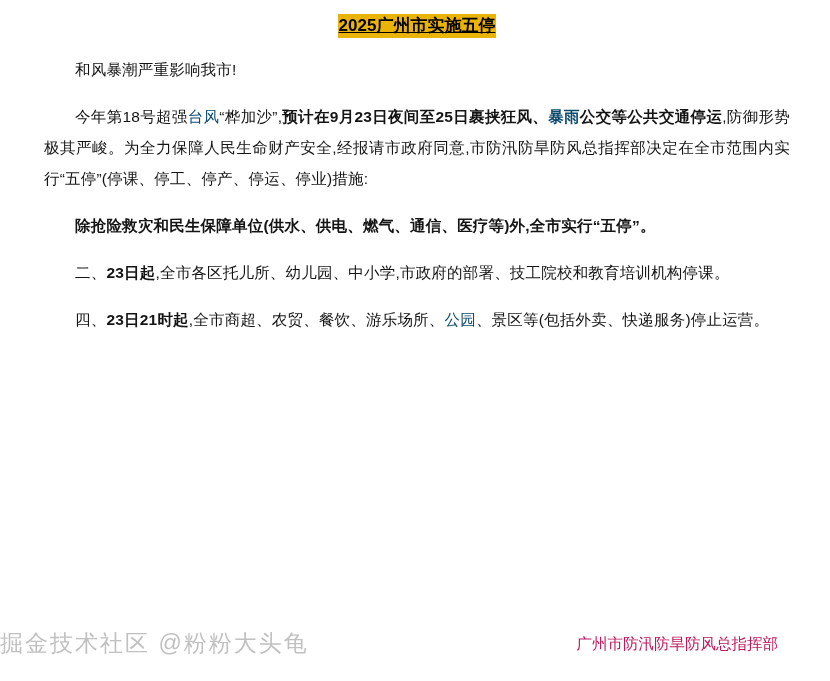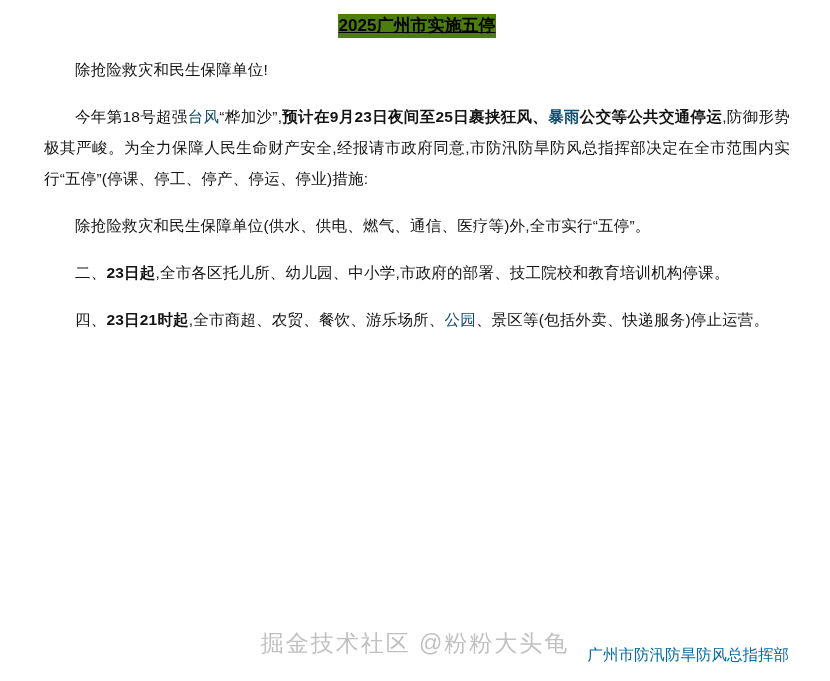--- a/index.html
+++ b/index.html
@@ -21,21 +21,21 @@
     height: 681px;
     box-sizing: border-box;
     padding: 14px 40px 0 44px;
   }
   .title-row {
     text-align: center;
     margin: 0 0 16px 0;
   }
   .title {
     display: inline-block;
-    background: #4d7c0f;
+    background: #eab308;
     color: #000000;
     font-weight: bold;
     font-size: 17px;
     line-height: 24px;
     text-decoration: underline;
     padding: 0 1px;
   }
   p.para {
     margin: 0 0 16px 0;
     font-size: 15.5px;
@@ -47,58 +47,58 @@
   p.indent {
     text-indent: 2em;
   }
   .bold {
     font-weight: bold;
   }
   .link {
     color: #0c4a6e;
   }
   .all-bold {
-    font-weight: normal;
+    font-weight: bold;
   }
   .sign {
-    margin: 1px;
+    margin: 12px;
     text-align: left;
     font-size: 15.5px;
     line-height: 30px;
-    color: #0369a1;
+    color: #be185d;
   }
   .sign-block {
     position: absolute;
     right: 40px;
     bottom: 10px;
     text-align: right;
   }
   .watermark {
     position: absolute;
     left: 0;
     right: 0;
     bottom: 22px;
-    text-align: center;
+    text-align: left;
     font-size: 23px;
     color: rgba(140,140,140,0.55);
     letter-spacing: 2px;
     pointer-events: none;
     user-select: none;
   }
 </style>
 </head>
 <body>
 
 <div class="page">
 
   <div class="title-row">
     <span class="title">2025广州市实施五停</span>
   </div>
 
-  <p class="para indent"><span>除抢险救灾和民生保障单位!</span></p>
+  <p class="para indent"><span>和风暴潮严重影响我市!</span></p>
 
   <p class="para indent"><span>今年第18号超强</span><span class="link">台风</span><span>“桦加沙”,</span><span class="bold">预计在9月23日夜间至25日裹挟狂风、</span><span class="link bold">暴雨</span><span class="bold">公交等公共交通停运</span><span>,防御形势极其严峻。为全力保障人民生命财产安全,经报请市政府同意,市防汛防旱防风总指挥部决定在全市范围内实行“五停”(停课、停工、停产、停运、停业)措施:</span></p>
 
   <p class="para indent all-bold"><span>除抢险救灾和民生保障单位(供水、供电、燃气、通信、医疗等)外,全市实行“五停”。</span></p>
 
   <p class="para indent"><span>二、</span><span class="bold">23日起</span><span>,全市各区托儿所、幼儿园、中小学,市政府的部署、技工院校和教育培训机构停课。</span></p>
 
 
   <p class="para indent"><span>四、</span><span class="bold">23日21时起</span><span>,全市商超、农贸、餐饮、游乐场所、</span><span class="link">公园</span><span>、景区等(包括外卖、快递服务)停止运营。</span></p>
 

